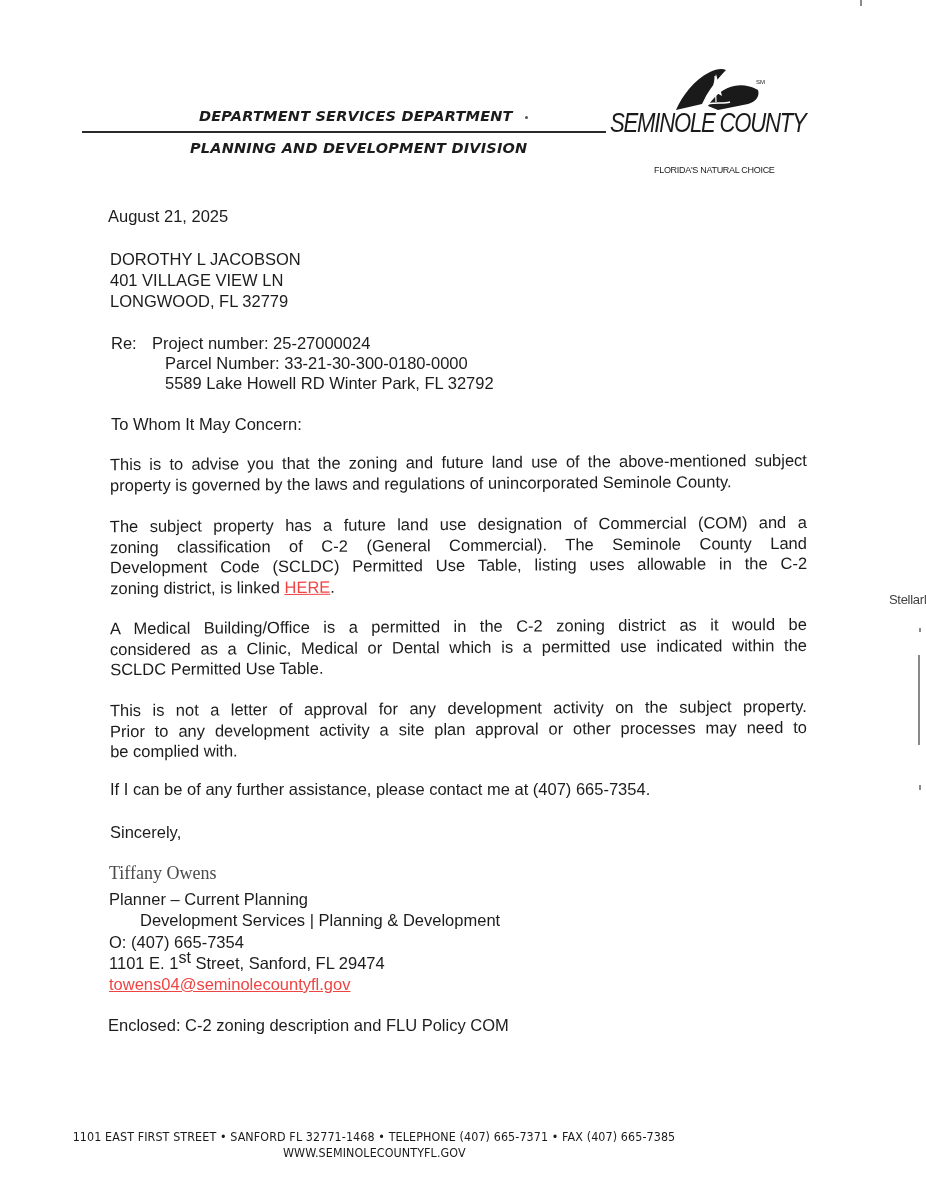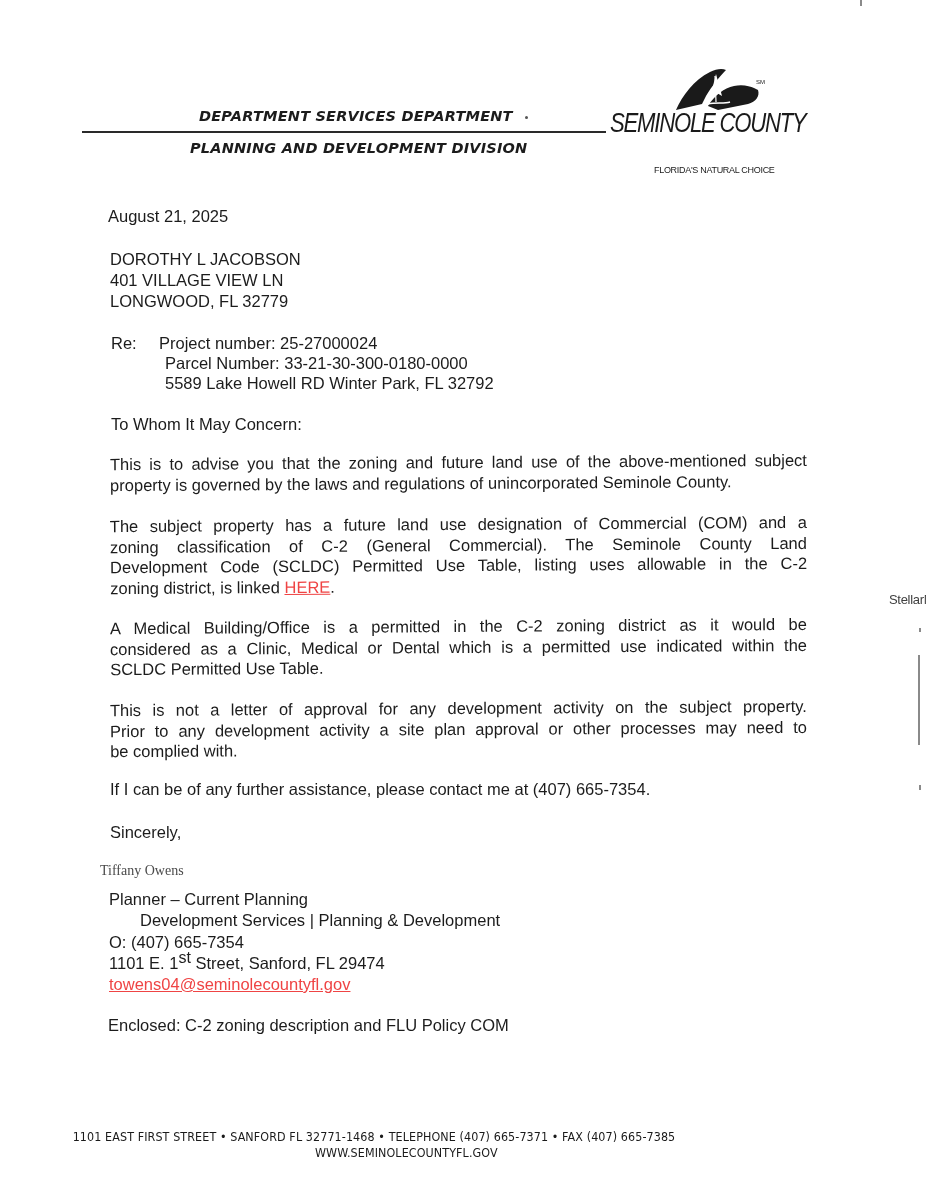--- a/index.html
+++ b/index.html
@@ -32,22 +32,22 @@
   .t { position: absolute; font-size: 16.5px; line-height: 20.5px; white-space: nowrap; color: #1c1c1c; }
   .para {
     position: absolute; left: 110px; width: 697px; font-size: 16.5px; line-height: 20.5px;
     text-align: justify; color: #1c1c1c;
   }
   .para .line { display: block; text-align: justify; text-align-last: justify; }
   .para .line.last { text-align-last: left; }
   a.link { color: #ef4444; text-decoration: underline; }
 
   .sig-name {
-    position: absolute; left: 100px; top: 863px; font-family: "Liberation Serif", serif;
-    font-size: 14px; color: #4a4a4a; white-space: nowrap;
+    position: absolute; left: 109px; top: 863px; font-family: "Liberation Serif", serif;
+    font-size: 18px; color: #4a4a4a; white-space: nowrap;
   }
   sup { font-size: 16px; line-height: 0; }
 
   .footer {
     position: absolute; left: 0; width: 748px; text-align: center; font-family: "DejaVu Sans", sans-serif;
     font-size: 12px; color: #1a1a1a; white-space: nowrap; letter-spacing: 0.1px;
   }
   .footer .inner { display: inline-block; transform: scaleX(0.93); }
   .watermark {
     position: absolute; left: 850px; top: 592px; font-size: 13px; color: #404040;
@@ -79,21 +79,21 @@
 <div class="t" style="left:108px; top:206px;">August 21, 2025</div>
 
 <div>
   <div class="t" style="left:110px; top:249px;">DOROTHY L JACOBSON</div>
   <div class="t" style="left:110px; top:270px;">401 VILLAGE VIEW LN</div>
   <div class="t" style="left:110px; top:291px;">LONGWOOD, FL  32779</div>
 </div>
 
 <div>
   <div class="t" style="left:111px; top:333px;">Re:</div>
-  <div class="t" style="left:159px; top:333px;">Project number: 25-27000024</div>
+  <div class="t" style="left:152px; top:333px;">Project number: 25-27000024</div>
   <div class="t" style="left:165px; top:353px;">Parcel Number: 33-21-30-300-0180-0000</div>
   <div class="t" style="left:165px; top:373px;">5589 Lake Howell RD Winter Park, FL 32792</div>
 </div>
 
 <div class="t" style="left:111px; top:414px;">To Whom It May Concern:</div>
 
 <div class="para" style="top:452px; transform: rotate(-0.35deg);">
   <span class="line">This is to advise you that the zoning and future land use of the above-mentioned subject</span>
   <span class="line last">property is governed by the laws and regulations of unincorporated Seminole County.</span>
 </div>
@@ -126,19 +126,19 @@
   <div class="t" style="left:109px; top:889px;">Planner – Current Planning</div>
   <div class="t" style="left:109px; top:910px;margin-left:31px;">Development Services | Planning &amp; Development</div>
   <div class="t" style="left:109px; top:932px;">O: (407) 665-7354</div>
   <div class="t" style="left:109px; top:953px;"><span>1101 E. 1</span><sup>st</sup><span> Street, Sanford, FL 29474</span></div>
   <a class="t link" style="left:109px; top:974px;">towens04@seminolecountyfl.gov</a>
 </div>
 
 <div class="t" style="left:108px; top:1015px;">Enclosed: C-2 zoning description and FLU Policy COM</div>
 
 <div class="footer" style="top:1130px;"><span class="inner">1101 EAST FIRST STREET • SANFORD FL 32771-1468 • TELEPHONE (407) 665-7371 • FAX (407) 665-7385</span></div>
-<div class="footer" style="top:1146px;padding-left:32px;"><span class="inner">WWW.SEMINOLECOUNTYFL.GOV</span></div>
+<div class="footer" style="top:1146px;"><span class="inner">WWW.SEMINOLECOUNTYFL.GOV</span></div>
 
 <div class="watermark">StellarMLS</div>
 <div class="edge-mark" style="left:918px; top:655px; height:90px;"></div>
 <div class="edge-mark" style="left:919px; top:628px; height:4px;"></div>
 <div class="edge-mark" style="left:919px; top:785px; height:5px;"></div>
 <div class="edge-mark" style="left:860px; top:0px; height:6px;"></div>
 
 </body></html>

